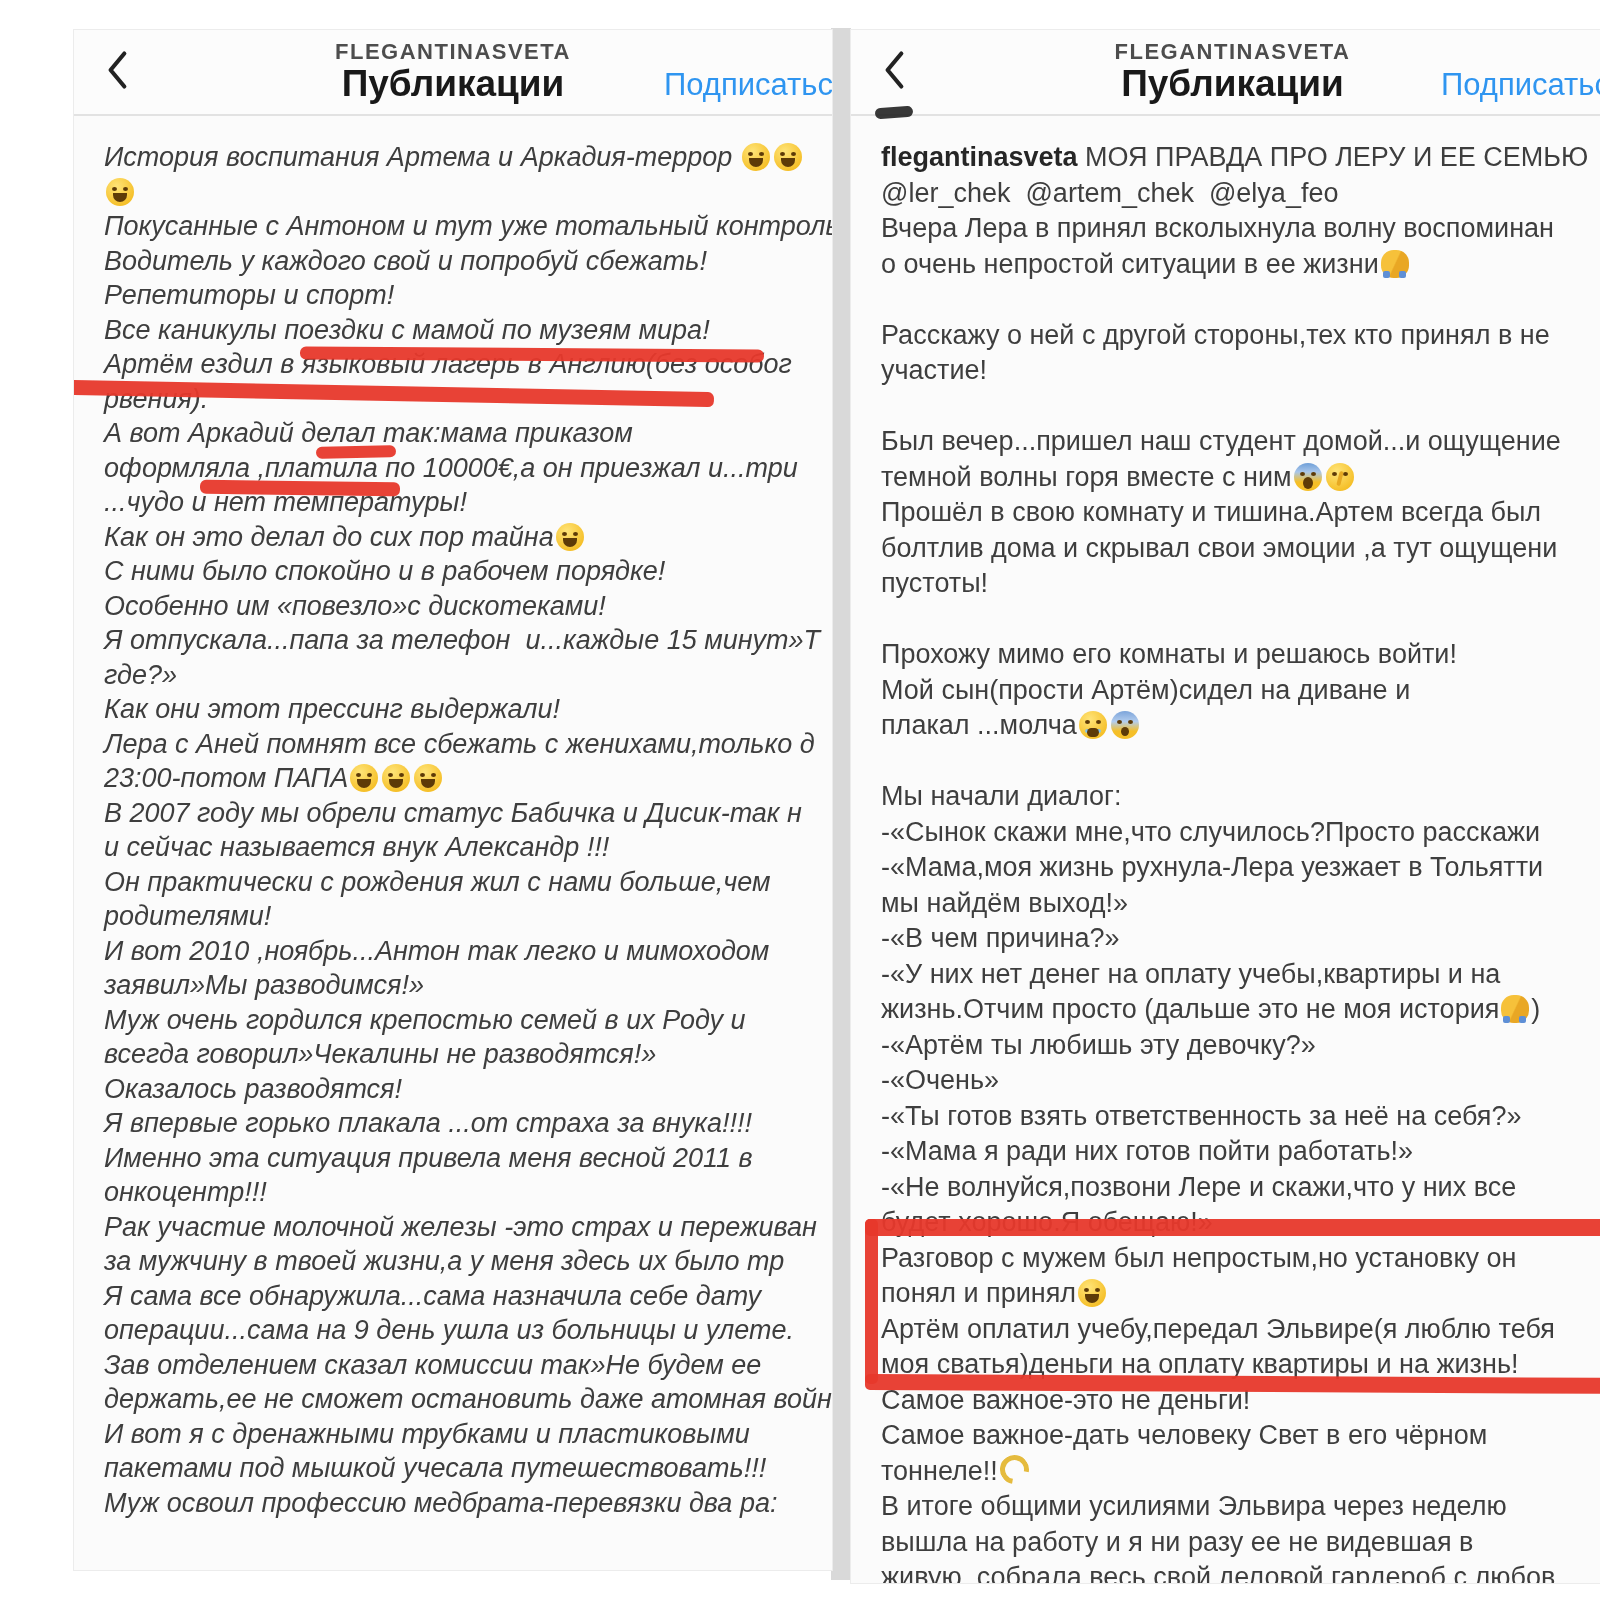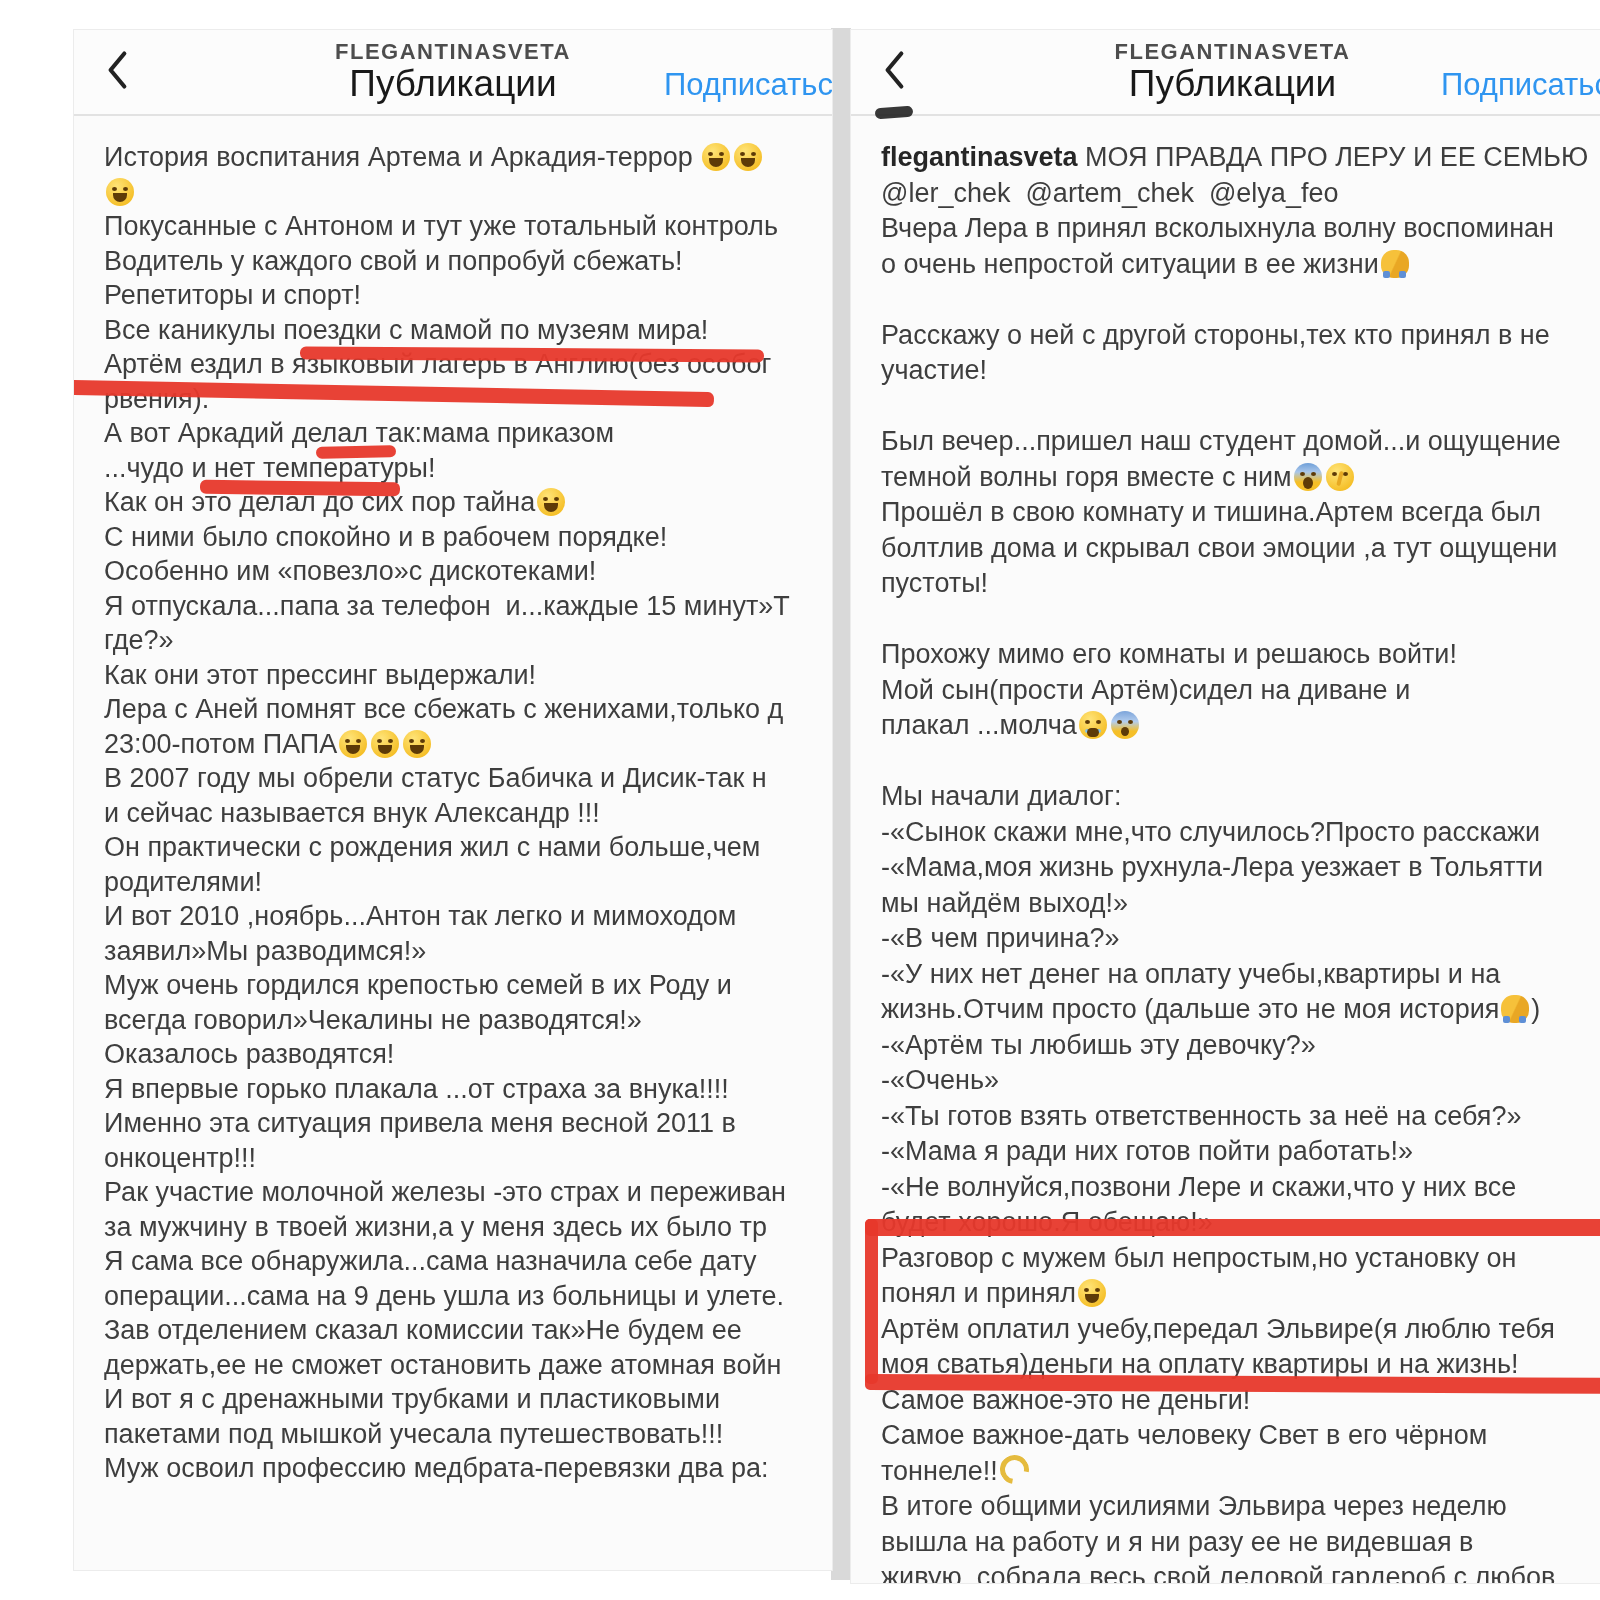--- a/index.html
+++ b/index.html
@@ -7,28 +7,28 @@
           font-family:"Liberation Sans",sans-serif;margin-left:44px;}
   .gap{position:absolute;left:787px;top:28px;width:20px;height:1552px;background:#d9d9d9;}
   .panel{position:absolute;top:30px;background:#fbfbfb;overflow:hidden;box-shadow:0 0 0 1px #ececec;}
   .panel.left{left:30px;width:758px;height:1540px;}
   .panel.right{left:807px;width:763px;height:1553px;}
 
   header{position:absolute;top:0;left:0;right:0;height:86px;background:#fcfcfc;}
   .back{position:absolute;left:32px;top:18px;width:22px;height:44px;cursor:pointer;}
   .uname{position:absolute;top:9px;left:0;right:0;text-align:center;font-size:22px;font-weight:600;
          letter-spacing:1.5px;color:#4d4d4d;}
-  .htitle{position:absolute;top:33px;left:0;right:0;text-align:center;font-size:37px;font-weight:normal;color:#191919;}
+  .htitle{position:absolute;top:33px;left:0;right:0;text-align:center;font-size:37px;font-weight:bold;color:#191919;}
   .follow{position:absolute;top:37px;left:590px;font-size:31px;color:#2f95f0;white-space:pre;cursor:pointer;}
   .hdiv{position:absolute;bottom:0;left:0;right:0;height:2px;background:#e2e2e2;}
   .smudge{position:absolute;left:24px;top:77px;width:38px;height:11px;background:#1c1c1c;border-radius:6px;
           transform:rotate(-4deg);opacity:.88;}
 
   .content{position:absolute;left:30px;right:0;top:110px;font-size:27px;color:#3e3e3e;}
-  .left .content{line-height:34.5px;}
+  .left .content{line-height:34.5px;font-style:italic;}
   .right .content{line-height:35.5px;}
   .line{white-space:pre;overflow:visible;}
   .line b{font-weight:bold;color:#262626;}
 
   
   .mark{position:absolute;background:#e7382b;border-radius:6px;opacity:.95;}
   .bar1{left:226px;top:318px;width:464px;height:13px;transform:rotate(.4deg);}
   .bar2{left:-8px;top:356px;width:648px;height:15px;transform:rotate(1.1deg);}
   .bar3{left:242px;top:416px;width:80px;height:12px;transform:rotate(-1.2deg);}
   .bar4{left:126px;top:451px;width:200px;height:14px;transform:rotate(.7deg);}
@@ -81,20 +81,21 @@
     <div class="content">
         <div class="line">История воспитания Артема и Аркадия-террор <span class="e joy"></span><span class="e joy"></span></div>
         <div class="line"><span class="e joy"></span></div>
         <div class="line">Покусанные с Антоном и тут уже тотальный контроль</div>
         <div class="line">Водитель у каждого свой и попробуй сбежать!</div>
         <div class="line">Репетиторы и спорт!</div>
         <div class="line">Все каникулы поездки с мамой по музеям мира!</div>
         <div class="line">Артём ездил в языковый лагерь в Англию(без особог</div>
         <div class="line">рвения).</div>
         <div class="line">А вот Аркадий делал так:мама приказом</div>
+        <div class="line">оформляла ,платила по 10000€,а он приезжал и...три</div>
         <div class="line">...чудо и нет температуры!</div>
         <div class="line">Как он это делал до сих пор тайна<span class="e joy"></span></div>
         <div class="line">С ними было спокойно и в рабочем порядке!</div>
         <div class="line">Особенно им «повезло»с дискотеками!</div>
         <div class="line">Я отпускала...папа за телефон  и...каждые 15 минут»Т</div>
         <div class="line">где?»</div>
         <div class="line">Как они этот прессинг выдержали!</div>
         <div class="line">Лера с Аней помнят все сбежать с женихами,только д</div>
         <div class="line">23:00-потом ПАПА<span class="e joy"></span><span class="e joy"></span><span class="e joy"></span></div>
         <div class="line">В 2007 году мы обрели статус Бабичка и Дисик-так н</div>

